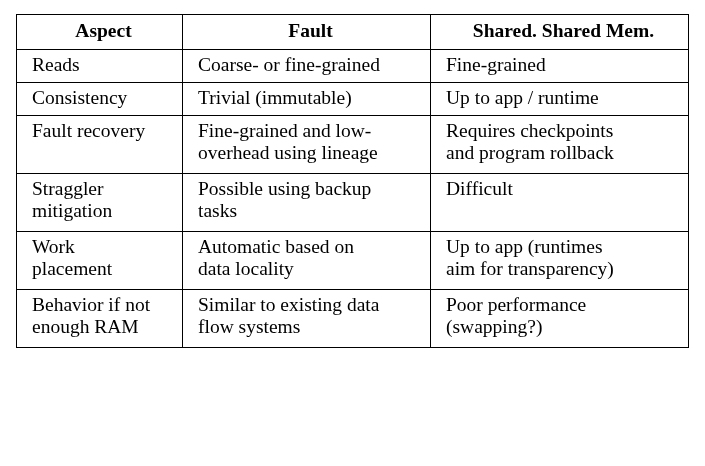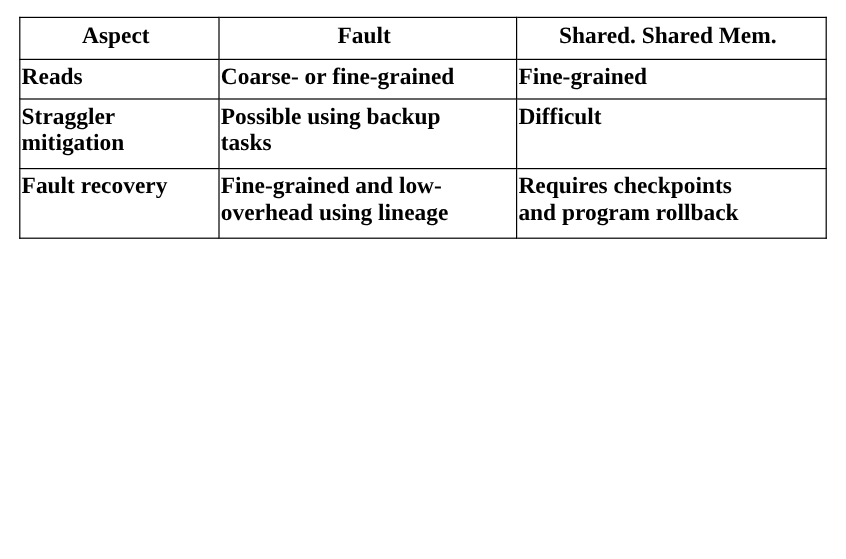--- a/index.html
+++ b/index.html
@@ -26,35 +26,35 @@
     top: 14px;
     width: 672px;
     border-collapse: collapse;
     table-layout: fixed;
     background: #ffffff;
   }
   table.comparison th,
   table.comparison td {
     border: 1px solid #000000;
     vertical-align: top;
-    padding: 4px 7px 5px 1px;
+    padding: 4px 7px 5px 15px;
     font-size: 19.5px;
     line-height: 1.16;
     font-family: "Liberation Serif", serif;
   }
   table.comparison th {
     text-align: center;
     font-weight: bold;
     padding-top: 5px;
     padding-bottom: 6px;
     font-size: 19.5px;
   }
   table.comparison td {
     text-align: left;
-    font-weight: bold;
+    font-weight: normal;
   }
   col.c0 { width: 166px; }
   col.c1 { width: 248px; }
   col.c2 { width: 258px; }
 
   .cell-text {
     display: block;
     white-space: pre-line;
   }
   .row-short td { height: 23px; }
@@ -82,41 +82,80 @@
         <td>
             <span class="cell-text">Reads</span>
           </td>
         <td>
             <span class="cell-text">Coarse- or fine-grained</span>
           </td>
         <td>
             <span class="cell-text">Fine-grained</span>
           </td>
       </tr>
+      <tr class="row-short">
+        <td>
+            <span class="cell-text">Consistency</span>
+          </td>
+        <td>
+            <span class="cell-text">Trivial (immutable)</span>
+          </td>
+        <td>
+            <span class="cell-text">Up to app / runtime</span>
+          </td>
+      </tr>
+      <tr class="row-tall">
+        <td>
+            <span class="cell-text">Fault recovery</span>
+          </td>
+        <td>
+            <span class="cell-text">Fine-grained and low-
+overhead using lineage</span>
+          </td>
+        <td>
+            <span class="cell-text">Requires checkpoints
+and program rollback</span>
+          </td>
+      </tr>
       <tr class="row-tall">
         <td>
             <span class="cell-text">Straggler
 mitigation</span>
           </td>
         <td>
             <span class="cell-text">Possible using backup
 tasks</span>
           </td>
         <td>
             <span class="cell-text">Difficult</span>
           </td>
       </tr>
       <tr class="row-tall">
         <td>
-            <span class="cell-text">Fault recovery</span>
+            <span class="cell-text">Work
+placement</span>
           </td>
         <td>
-            <span class="cell-text">Fine-grained and low-
-overhead using lineage</span>
+            <span class="cell-text">Automatic based on
+data locality</span>
           </td>
         <td>
-            <span class="cell-text">Requires checkpoints
-and program rollback</span>
+            <span class="cell-text">Up to app (runtimes
+aim for transparency)</span>
+          </td>
+      </tr>
+      <tr class="row-tall">
+        <td>
+            <span class="cell-text">Behavior if not
+enough RAM</span>
+          </td>
+        <td>
+            <span class="cell-text">Similar to existing data
+flow systems</span>
+          </td>
+        <td>
+            <span class="cell-text">Poor performance
+(swapping?)</span>
           </td>
       </tr>
     </tbody>
   </table>
 </div>
 
 </body></html>

